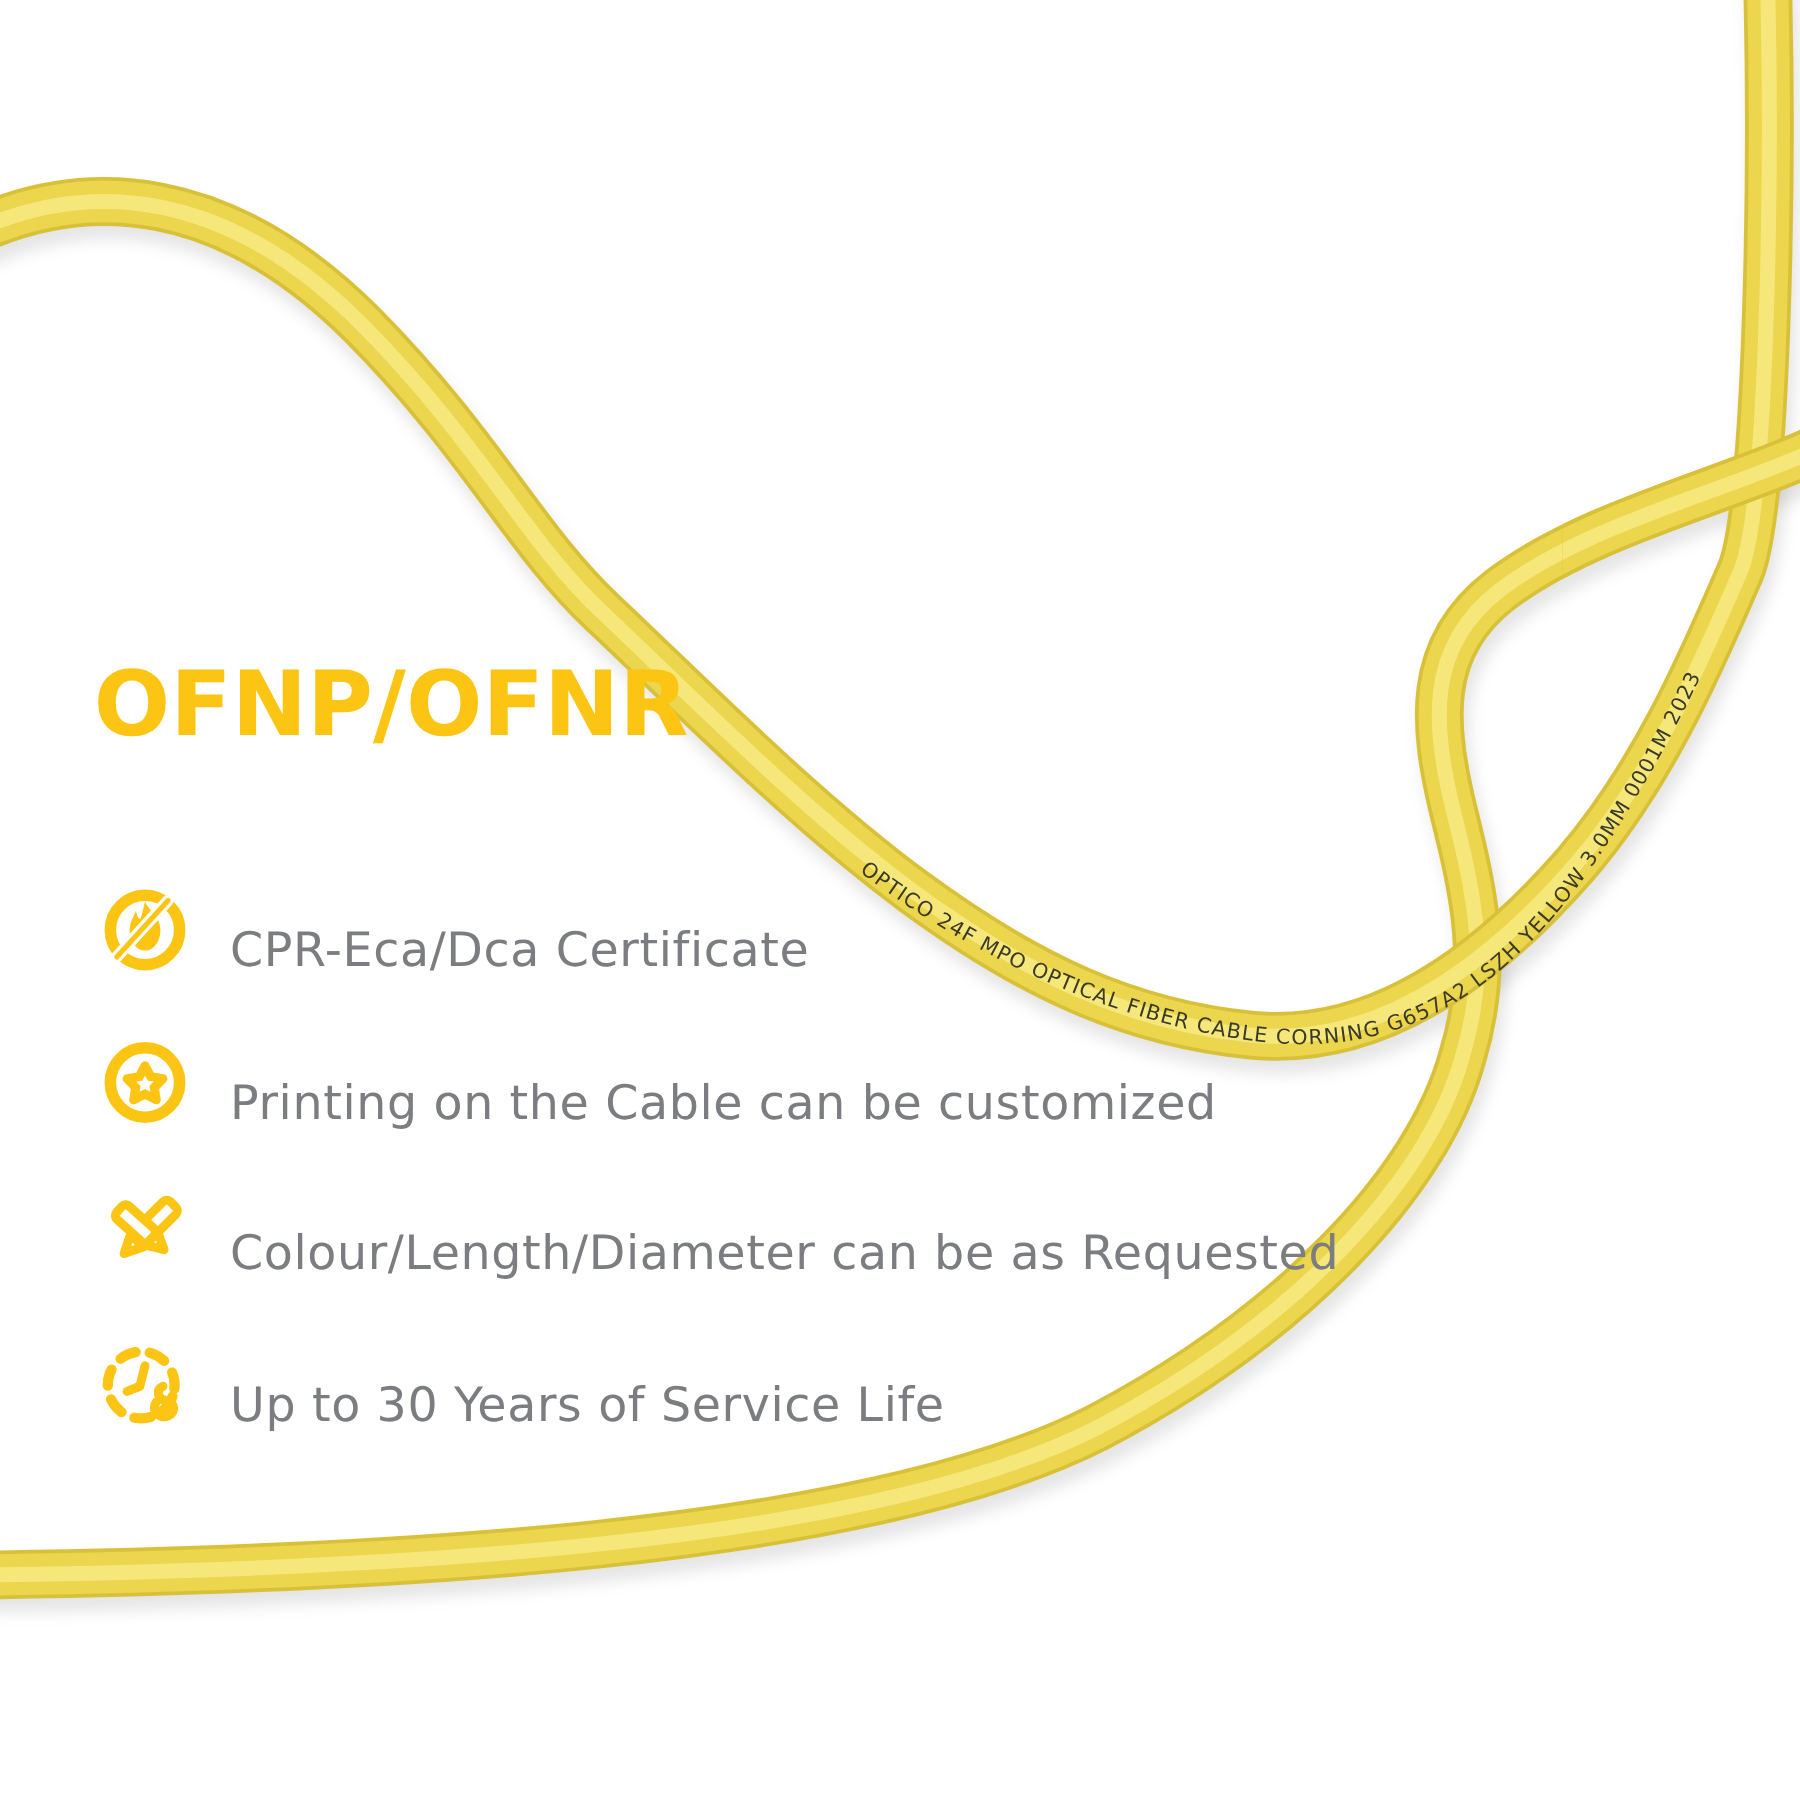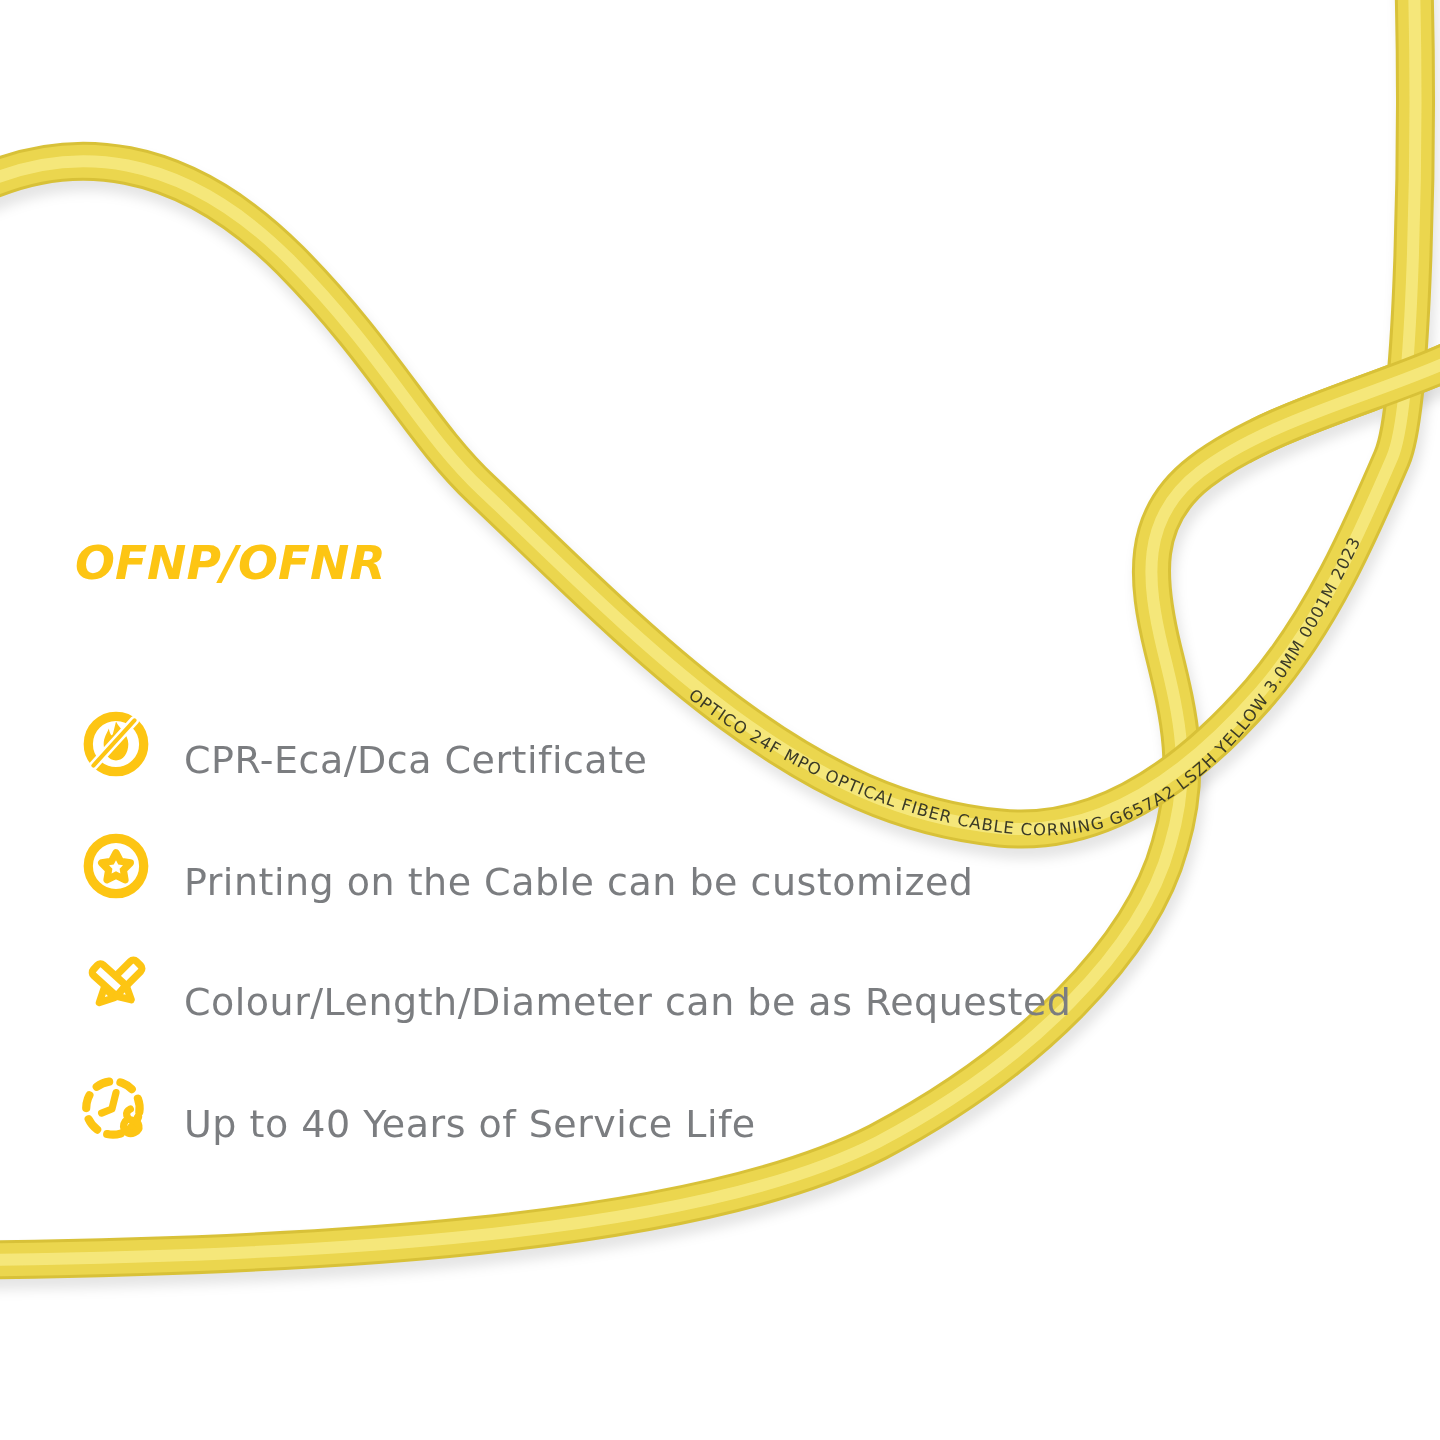--- a/index.html
+++ b/index.html
@@ -10,21 +10,21 @@
   
   .c-out{fill:none;stroke:#d8c138;stroke-width:39;stroke-linecap:round;}
   .c-body{fill:none;stroke:#ebd64e;stroke-width:33;stroke-linecap:round;}
   .c-hi{fill:none;stroke:#f6e980;stroke-width:12;stroke-linecap:round;opacity:.9;}
   .c-shadow{fill:none;stroke:#000;stroke-opacity:.10;stroke-width:40;stroke-linecap:round;}
 
   .cable-print{font-family:"DejaVu Sans","Liberation Sans",sans-serif;
                font-size:16.5px;letter-spacing:.8px;fill:#3a3a26;font-weight:500;}
 
   .title{position:absolute;top:526px;left:0;width:1440px;height:90px;color:#fdc513;
-         font-weight:bold;font-size:47px;line-height:74px;white-space:nowrap;font-style:italic;}
+         font-weight:bold;font-size:72px;line-height:74px;white-space:nowrap;}
   .t-left{position:absolute;left:75px;top:0;}
   .t-right{position:absolute;left:598px;top:0;}
 
   .feature{position:absolute;left:78px;height:84px;display:flex;align-items:flex-end;}
   .ficon{width:76px;height:76px;flex:0 0 76px;}
   .flabel{margin-left:30px;font-size:38px;color:#7b7d80;letter-spacing:.5px;white-space:nowrap;}
 
   .ic-stroke{fill:none;stroke:#fdc513;stroke-linecap:round;stroke-linejoin:round;}
 </style>
 </head>
@@ -109,16 +109,16 @@
     </svg>
     <span class="flabel">Colour/Length/Diameter can be as Requested</span>
   </div>
 
   <div class="feature" style="top:1062px">
     <svg class="ficon" viewBox="0 0 74 74">
       <circle cx="34" cy="37" r="26" class="ic-stroke" stroke-width="8" stroke-dasharray="13 11" transform="rotate(20 34 37)"></circle>
       <path class="ic-stroke" stroke-width="7" d="M37,22 L33,38 L23,42"></path>
       <path class="ic-stroke" stroke-width="7" d="M46,50 C41,57 48,64 55,61 C62,58 60,50 53,49 C47,48 45,41 51,38"></path>
     </svg>
-    <span class="flabel">Up to 40 Years of Service Life</span>
+    <span class="flabel">Up to 30 Years of Service Life</span>
   </div>
 
 </div>
 
 </body></html>

